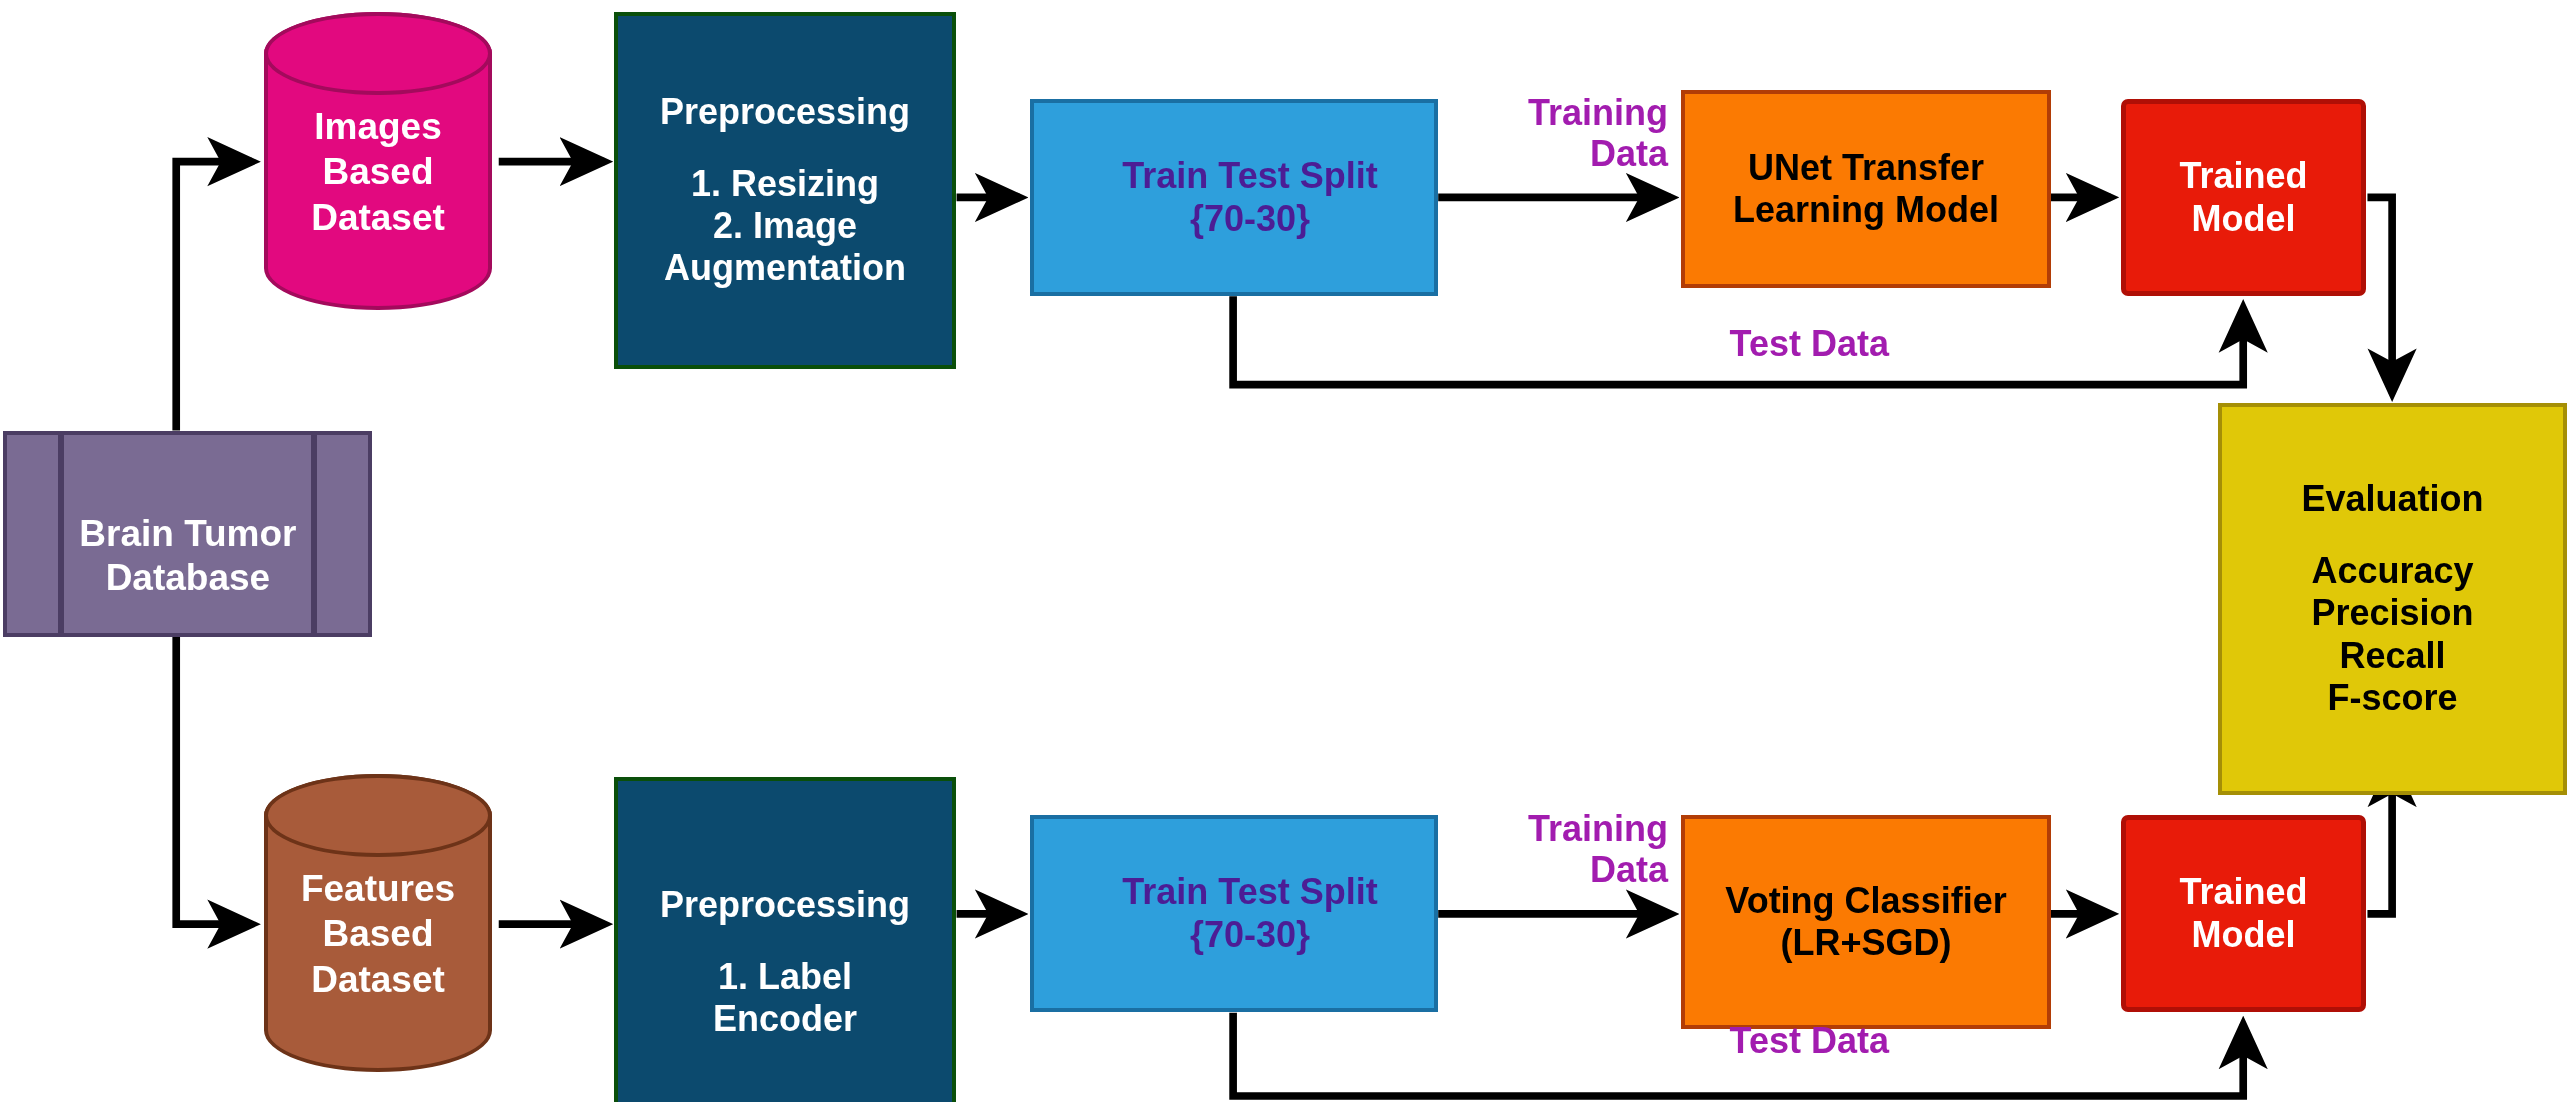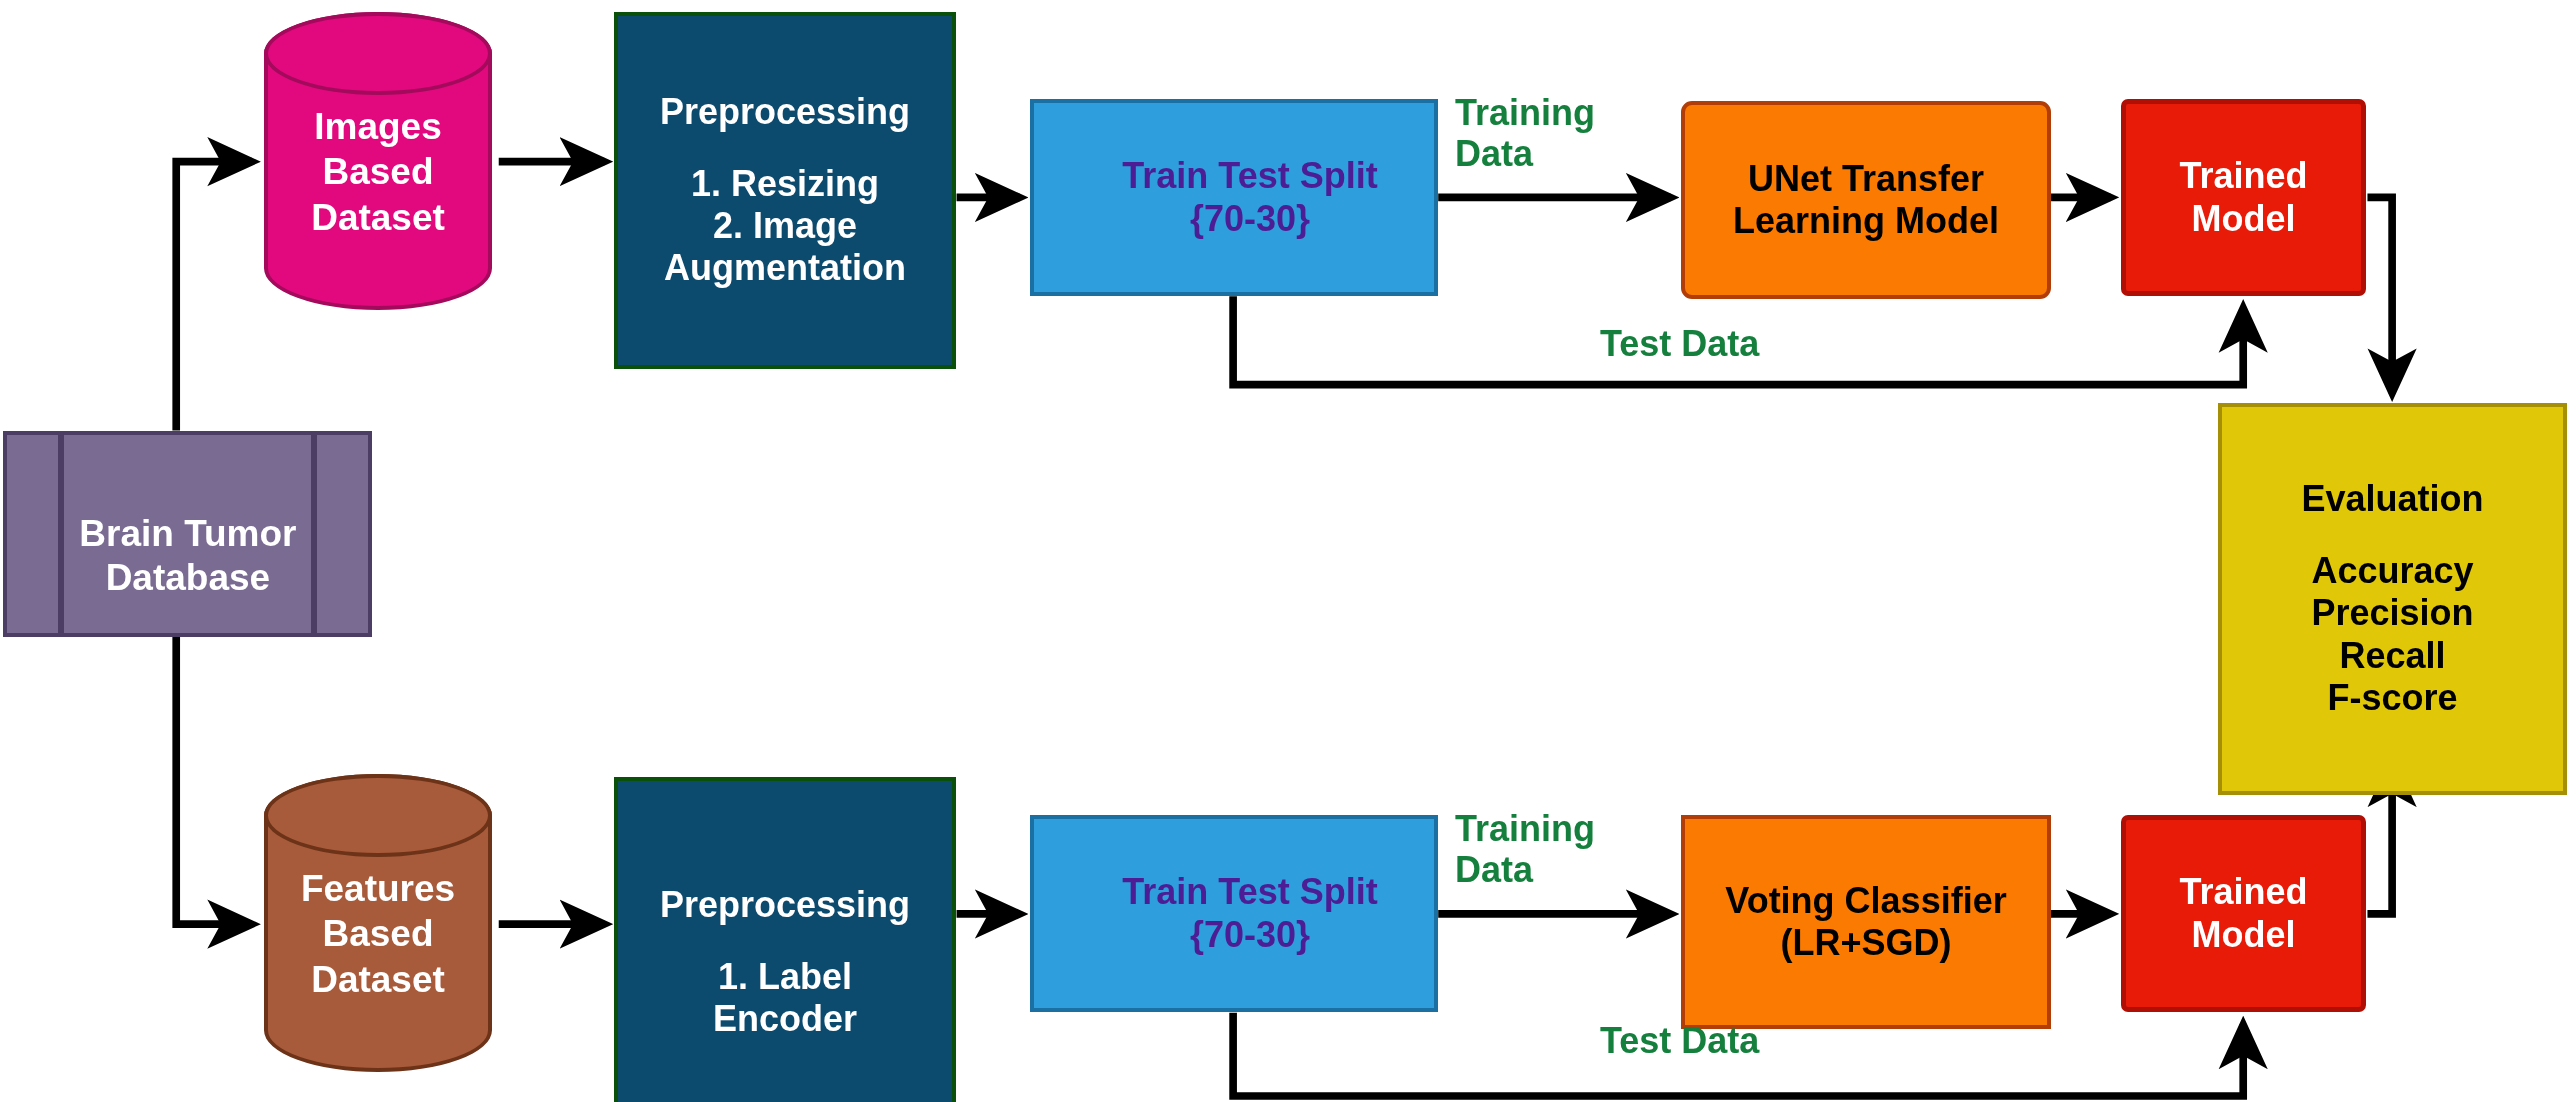--- a/index.html
+++ b/index.html
@@ -111,40 +111,40 @@
   }
   .rect-yellow {
     background: #e0c808;
     border: 4.3px solid #a58f06;
     color: #000000;
     font-size: 36px;
   }
 
   #prep-top   { left: 614px; top: 12px;  width: 342px; height: 357px; }
   #split-top  { left: 1030px; top: 99px; width: 408px; height: 197px; }
-  #unet       { left: 1681px; top: 101px; width: 370px; height: 198px; border-radius: 11px; }
+  #unet       { left: 1681px; top: 90px; width: 370px; height: 198px; }
   #trained-top{ left: 2121px; top: 99px; width: 245px; height: 197px; }
   #evaluation { left: 2218px; top: 403px; width: 349px; height: 392px; }
 
   #prep-bot   { left: 614px; top: 777px;  width: 342px; height: 371px; }
   #split-bot  { left: 1030px; top: 815px; width: 408px; height: 197px; }
   #voting     { left: 1681px; top: 815px; width: 370px; height: 214px; }
   #trained-bot{ left: 2121px; top: 815px; width: 245px; height: 197px; }
 
   
   .gap { height: 29px; }
 
   
   .elabel {
     position: absolute;
     z-index: 6;
     font-weight: bold;
     font-size: 36px;
-    color: #15803d;
-    text-align: left;
+    color: #a21caf;
+    text-align: right;
     line-height: 1.14;
     background: transparent;
     white-space: pre;
   }
   #lbl-train-top { left: 1455px; top: 92px;  width: 213px; }
   #lbl-test-top  { left: 1600px; top: 323px;  width: 289px; }
   #lbl-train-bot { left: 1455px; top: 808px;  width: 213px; }
   #lbl-test-bot  { left: 1600px; top: 1020px; width: 289px; }
 </style>
 </head>

